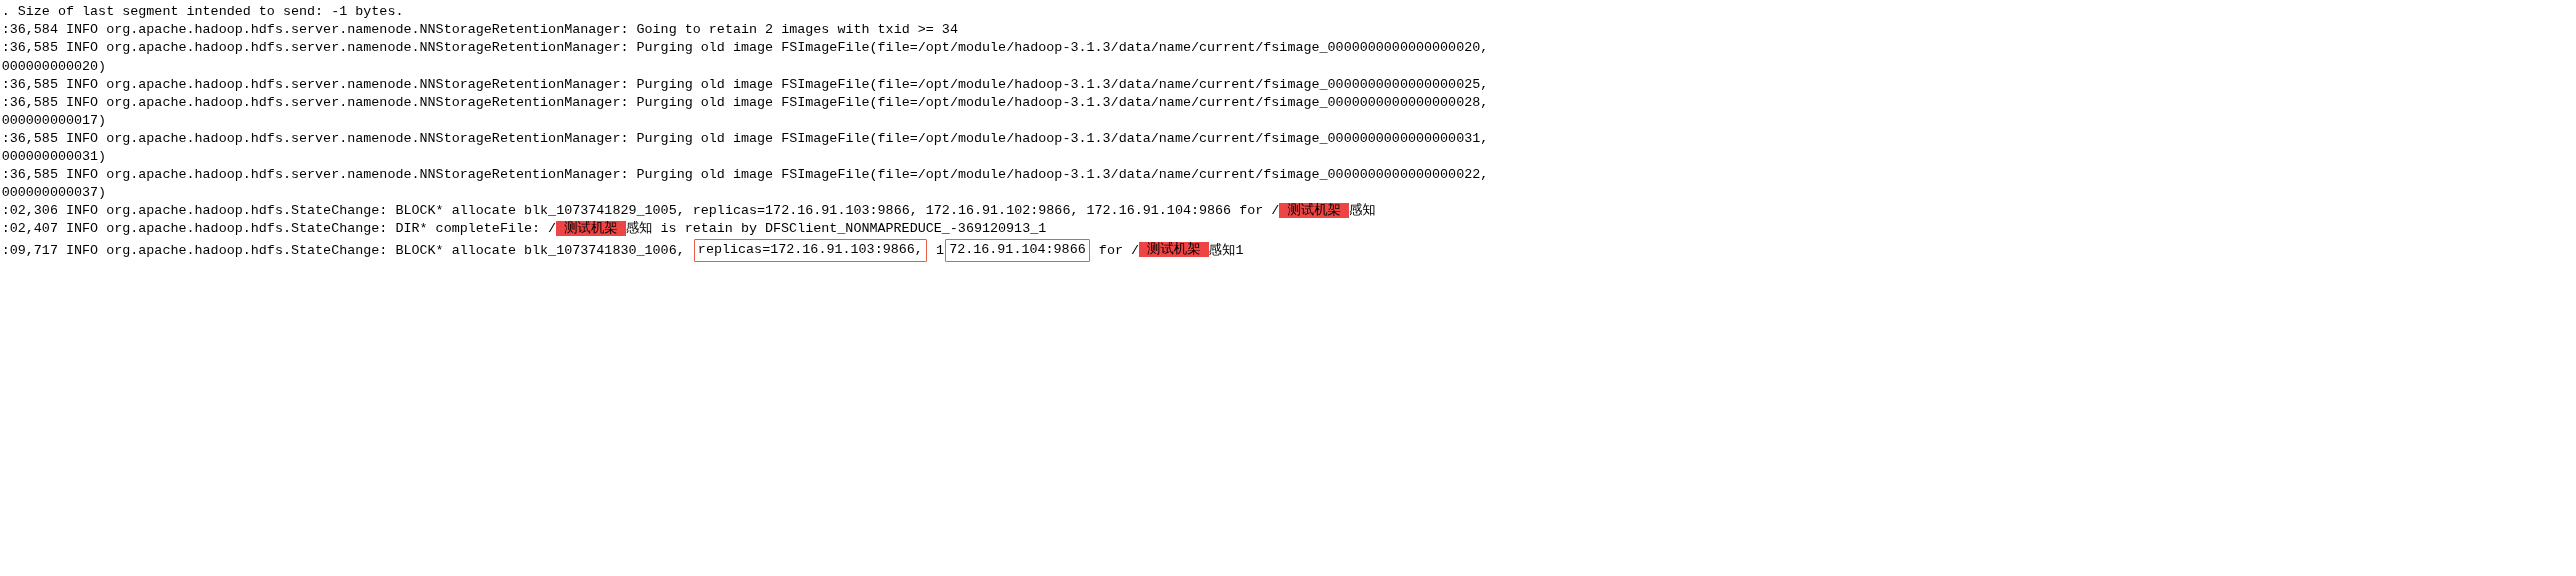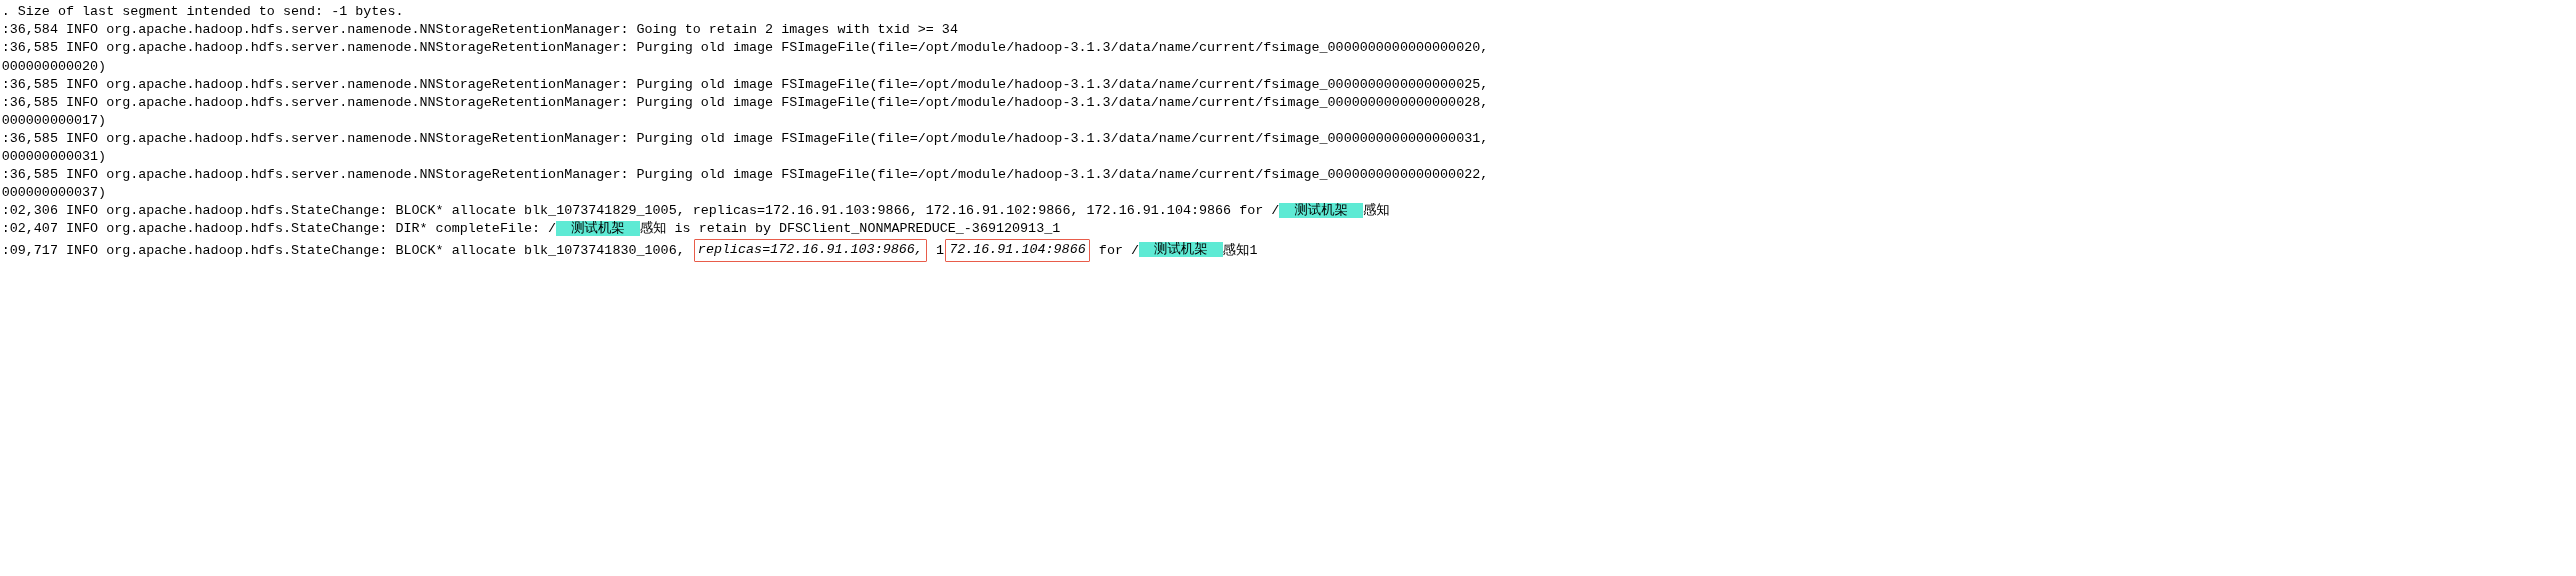--- a/index.html
+++ b/index.html
@@ -13,30 +13,29 @@
     white-space: nowrap;
     width: 2576px;
   }
   .log-container {
     padding: 3.3px 1.7px;
   }
   .log-line {
     display: block;
   }
   .highlight {
-    background: #5eead4;
-    padding: 0 15px;
+    background: #ef4444;
+    padding: 0 8px;
   }
   .red-box {
     border: 1.7px solid #e85c4a;
     border-radius: 1px;
     padding: 1.7px 3.3px;
     margin: 0 0.8px;
     display: inline-block;
-    font-style: italic;
   }
 </style>
 </head>
 <body>
 
 <div class="log-container">
 
   <span class="log-line">. Size of last segment intended to send: -1 bytes.</span>
 
   <span class="log-line">:36,584 INFO org.apache.hadoop.hdfs.server.namenode.NNStorageRetentionManager: Going to retain 2 images with txid &gt;= 34</span>

